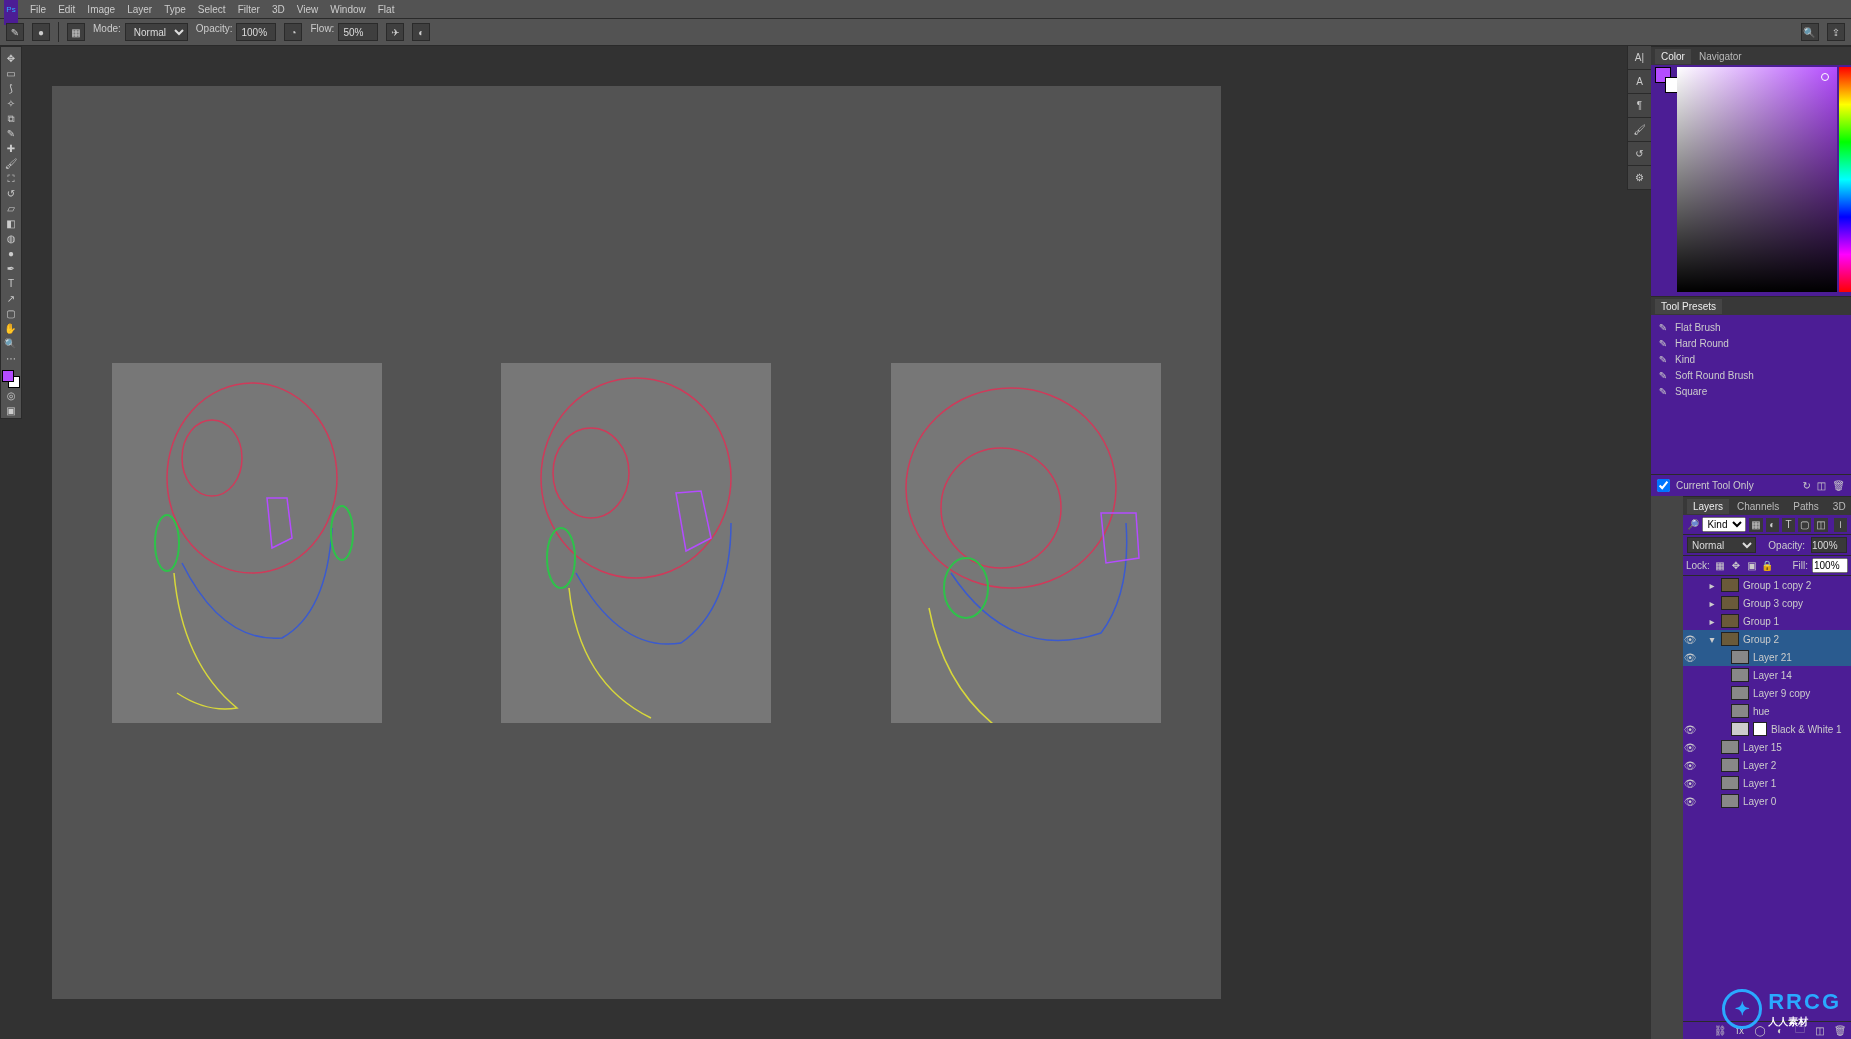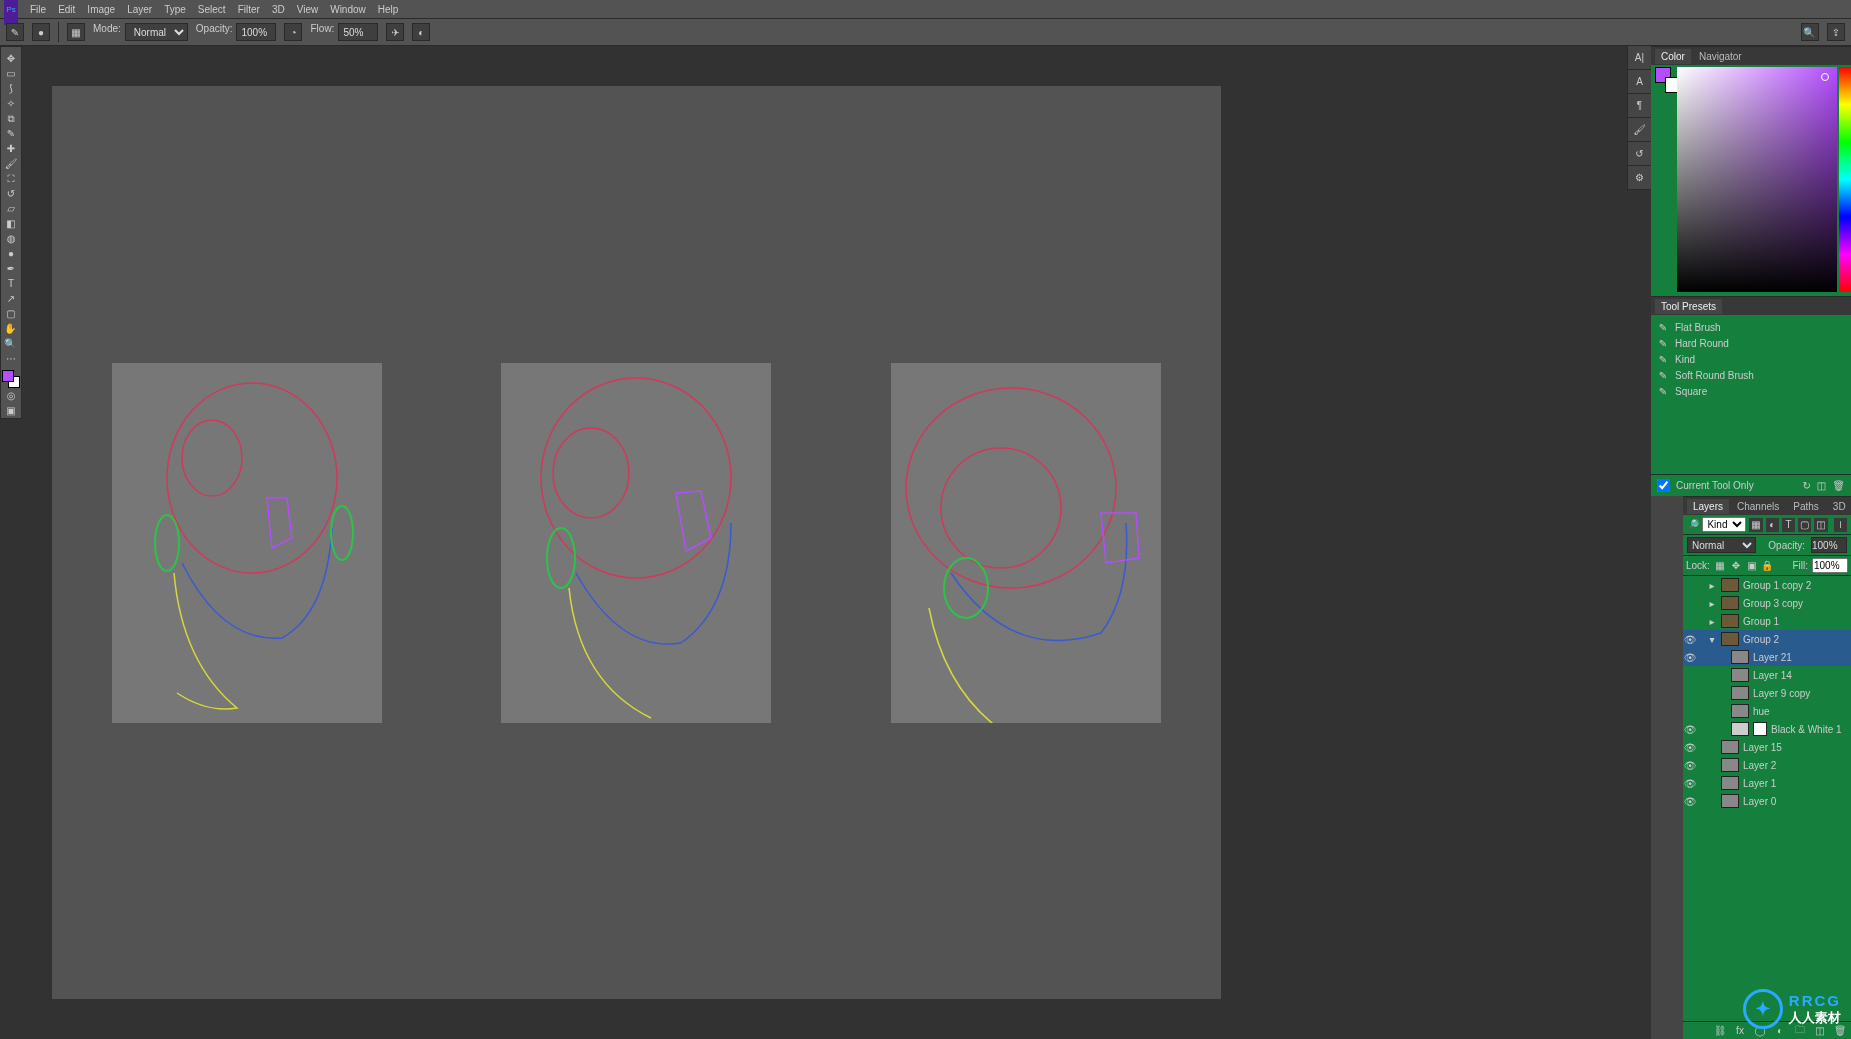--- a/index.html
+++ b/index.html
@@ -31,21 +31,21 @@
 .canvas-wrap .img-ph { width: 270px; height: 360px; background: #777; border: none; position: relative; display: flex; align-items: center; justify-content: center; color: #444; font-size: 14px; }
 .img-ph svg { position: absolute; inset: 0; }
 
 
 .collapsed-strip { position: absolute; right: 200px; top: 46px; width: 24px; background: #454545; border-left: 1px solid #2a2a2a; }
 .collapsed-strip .c-item { height: 24px; display: flex; align-items: center; justify-content: center; color: #ccc; border-bottom: 1px solid #2a2a2a; }
 
 
 .rightcol { position: absolute; right: 0; top: 46px; width: 200px; bottom: 0; background: #454545; display: flex; flex-direction: column; }
 
-.panel { border-top: 1px solid #2a2a2a; background: #15803d; display: flex; flex-direction: column; }
+.panel { border-top: 1px solid #2a2a2a; background: #4c1d95; display: flex; flex-direction: column; }
 .panel .tabs { height: 18px; display: flex; align-items: center; gap: 2px; background: #383838; padding-left: 4px; }
 .panel .tabs .tab { padding: 2px 6px; color: #bbb; }
 .panel .tabs .tab.active { background: #454545; color: #eee; }
 
 
 .color-panel { height: 250px; position: relative; }
 .color-panel .swatch { position: absolute; left: 4px; top: 20px; width: 16px; height: 16px; background: #b44cff; border: 1px solid #000; }
 .color-panel .swatch2 { position: absolute; left: 14px; top: 30px; width: 16px; height: 16px; background: #fff; border: 1px solid #000; }
 .color-panel .sv { position: absolute; left: 26px; top: 20px; right: 14px; bottom: 4px;
   background: linear-gradient(to top, #000, transparent), linear-gradient(to right, #fff, #b44cff); }
@@ -96,21 +96,21 @@
   <div class="menu-item">File</div>
   <div class="menu-item">Edit</div>
   <div class="menu-item">Image</div>
   <div class="menu-item">Layer</div>
   <div class="menu-item">Type</div>
   <div class="menu-item">Select</div>
   <div class="menu-item">Filter</div>
   <div class="menu-item">3D</div>
   <div class="menu-item">View</div>
   <div class="menu-item">Window</div>
-  <div class="menu-item">Help</div>
+  <div class="menu-item">Flat</div>
 </div>
 
 <div class="optionsbar">
   <div class="ob-icon">✎</div>
   <div class="ob-icon">●</div>
   <div class="ob-sep"></div>
   <div class="ob-icon">▦</div>
   <div class="ob-item">
     <span>Mode:</span>
     <select><option>Normal</option></select>
@@ -396,16 +396,16 @@
       <div class="f-icon">◫</div>
       <div class="f-icon">🗑</div>
     </div>
   </div>
 
 </div>
 
 <div class="logo">
   <div class="circle">✦</div>
   <div>
-    <div style="font-size:15px;letter-spacing:2px">RRCG</div>
-    <div style="font-size:13px;color:#fff">人人素材</div>
+    <div style="font-size:22px;letter-spacing:2px">RRCG</div>
+    <div style="font-size:10px;color:#fff">人人素材</div>
   </div>
 </div>
 
 </body></html>

